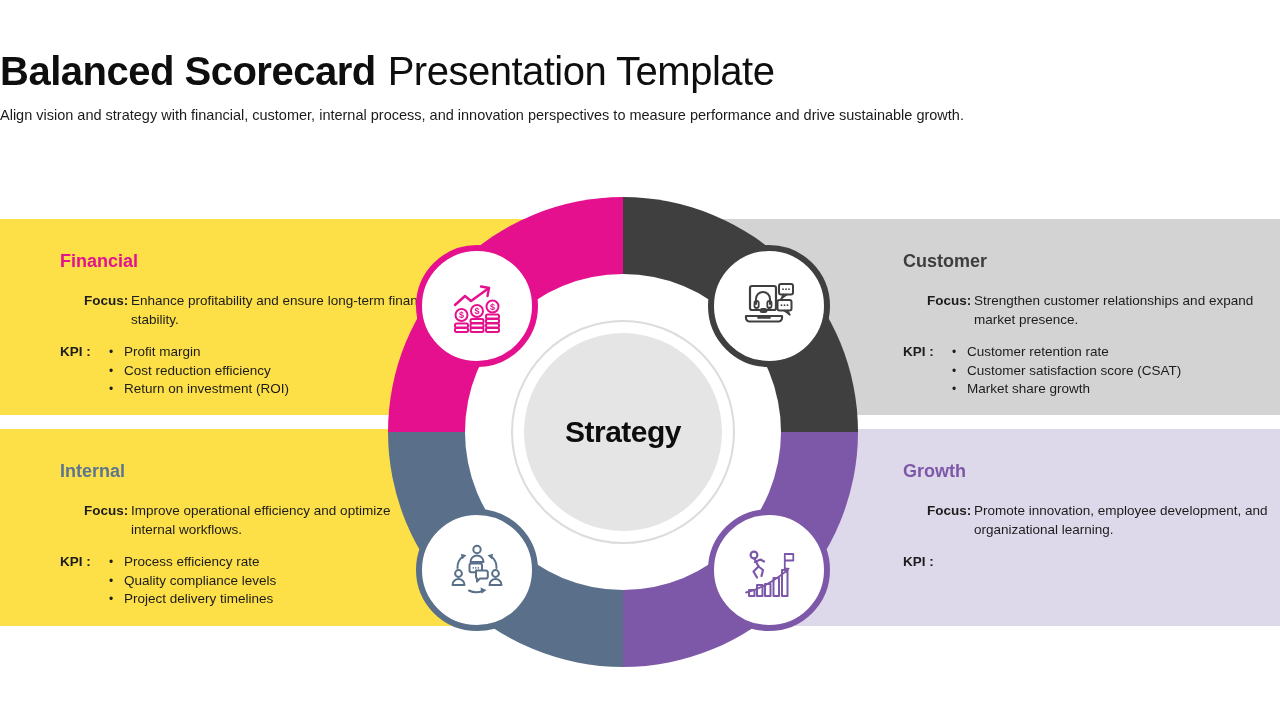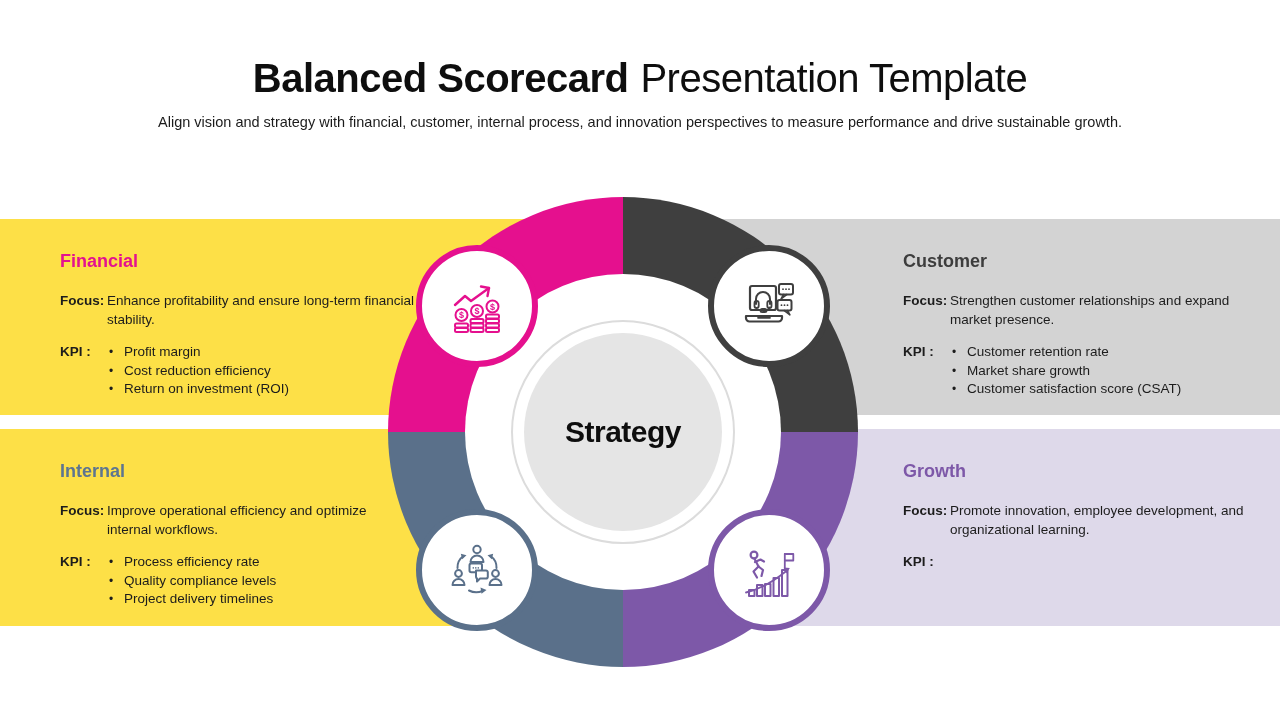--- a/index.html
+++ b/index.html
@@ -5,21 +5,21 @@
   * { box-sizing: border-box; margin: 0; padding: 0; }
   html,body { width:1280px; height:720px; }
   body {
     font-family: "Liberation Sans", sans-serif;
     background:#ffffff; position:relative; overflow:hidden;
     color:#1c1c1c;
   }
   .slide { position:absolute; inset:0; }
 
   
-  .header { position:absolute; top:57px; left:0; right:0; text-align:center; }
+  .header { position:absolute; top:50px; left:0; right:0; }
   .title { font-size:40px; letter-spacing:-0.5px; color:#0e0e0e; line-height:1.05; }
   .title .t-bold { font-weight:700; margin-right:12px; }
   .title .t-reg  { font-weight:400; }
   .subtitle { margin-top:15px; font-size:14.5px; color:#1b1b1b; }
 
   
   .panel { position:absolute; height:196px; z-index:1; }
   .panel.p-left  { left:0;     width:600px; padding:32px 0 0 60px;  }
   .panel.p-right { left:708px; width:600px; padding:32px 0 0 195px; }
   .panel.p-top    { top:219px; }
@@ -28,21 +28,21 @@
   .panel-customer  { background:#d3d3d3; }
   .panel-internal  { background:#fde047; }
   .panel-growth    { background:#ded9ea; }
   .panel h2 { font-size:18px; font-weight:700; letter-spacing:0; }
   .panel-financial h2 { color:#e3128f; }
   .panel-customer  h2 { color:#3d3d3d; }
   .panel-internal  h2 { color:#5d7590; }
   .panel-growth    h2 { color:#7d58a8; }
 
   .prow { display:flex; font-size:13.5px; line-height:18.5px; color:#1c1c1c; }
-  .prow.focus { margin-top:20px; }
+  .prow.focus { margin-top:20px;margin-left:24px; }
   .prow.kpi   { margin-top:14px; }
   .plabel { font-weight:700; width:47px; flex:none; }
   .ptext  { white-space:pre-line; max-width:315px; }
   .kpi-list { list-style:none; }
   .kpi-list li { position:relative; padding-left:17px; }
   .kpi-list li::before { content:"\2022"; position:absolute; left:2px; top:0; font-size:12px; }
 
   
   .donut {
     position:absolute; left:388px; top:197px; width:470px; height:470px;
@@ -110,22 +110,22 @@
     <h2>Customer</h2>
     <div class="prow focus">
       <span class="plabel">Focus:</span>
       <span class="ptext">Strengthen customer relationships and expand
 market presence.</span>
     </div>
     <div class="prow kpi">
       <span class="plabel">KPI :</span>
       <ul class="kpi-list">
         <li>Customer retention rate</li>
+        <li>Customer satisfaction score (CSAT)</li>
         <li>Market share growth</li>
-        <li>Customer satisfaction score (CSAT)</li>
       </ul>
     </div>
   </div>
 
   <div class="panel p-left p-bottom panel-internal">
     <h2>Internal</h2>
     <div class="prow focus">
       <span class="plabel">Focus:</span>
       <span class="ptext">Improve operational efficiency and optimize
 internal workflows.</span>

